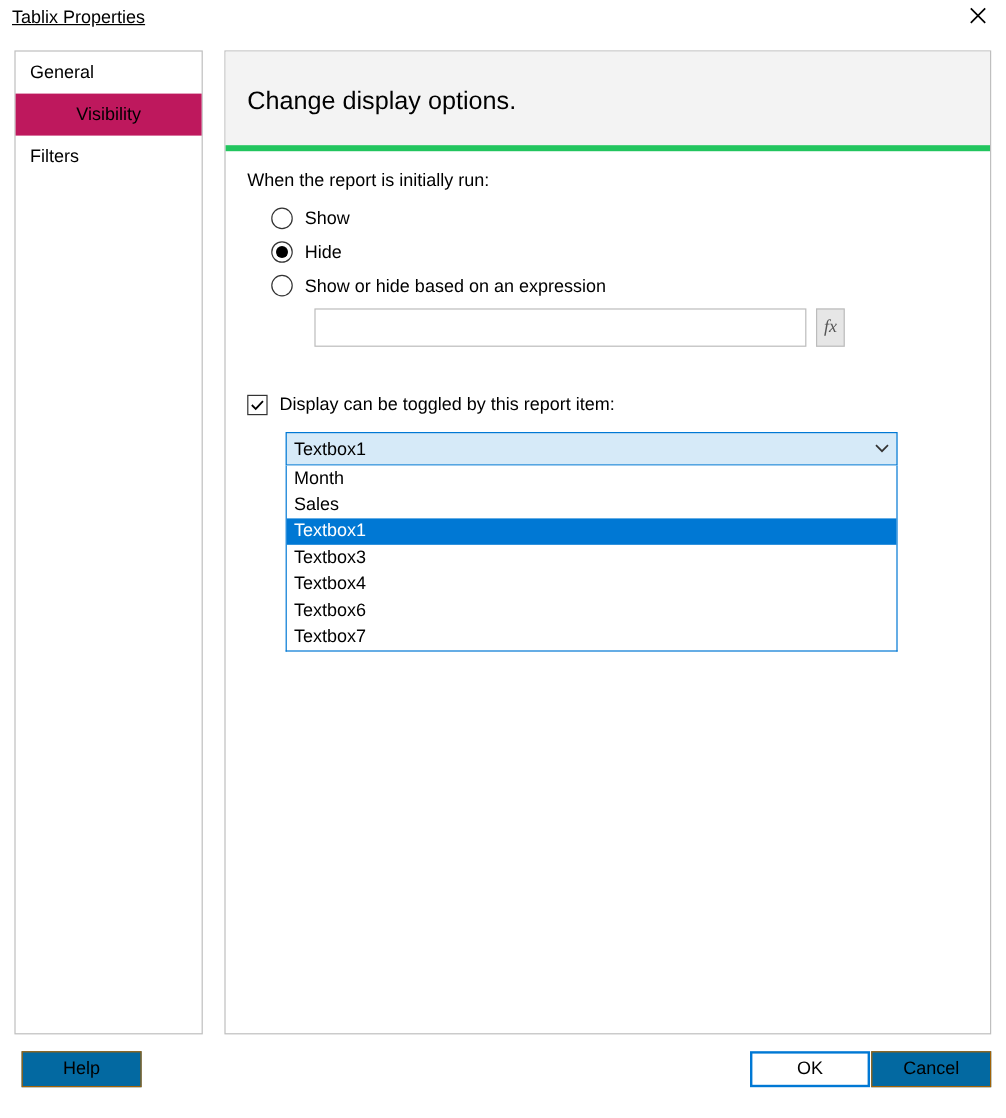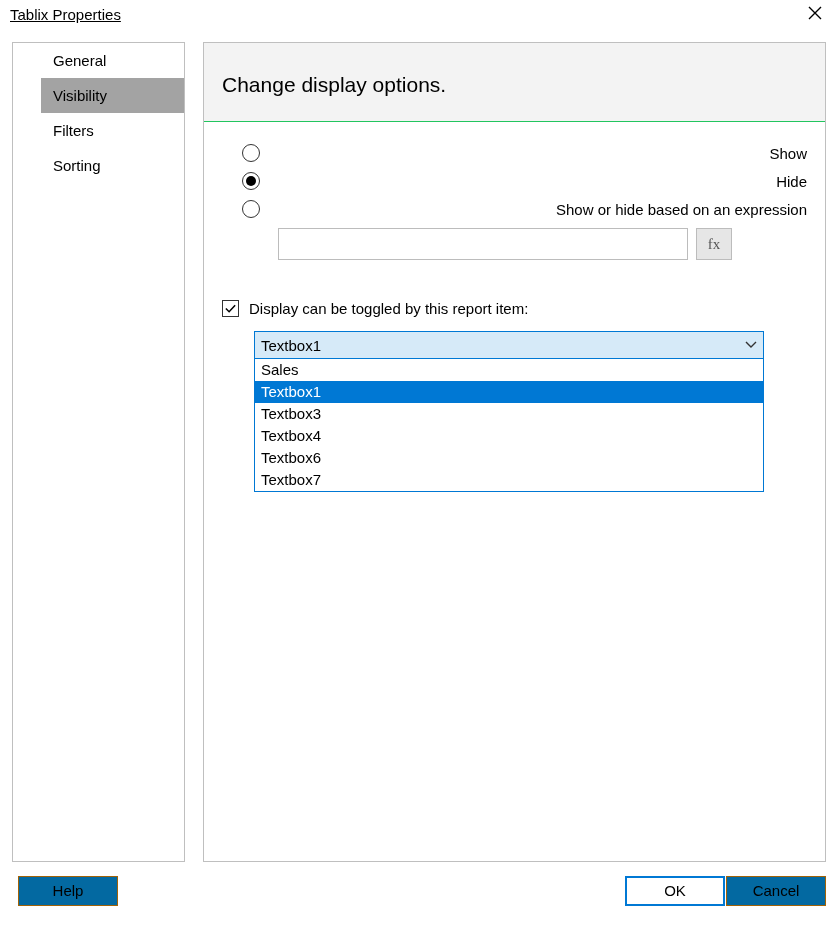--- a/index.html
+++ b/index.html
@@ -26,58 +26,57 @@
     width: 30px; text-align: center;
     cursor: default;
   }
   .content-row {
     display: flex;
     padding: 10px 12px 8px 12px;
     gap: 18px;
     height: 838px;
   }
   .sidebar {
-    width: 173px;
+    width: 157px;
     border: 1px solid #bfbfbf;
     background: #fff;
-    padding-left: 28px;
   }
   .sidebar-item {
     padding: 9px 12px;
     font-size: 15px;
     cursor: default;
   }
   .sidebar-item.selected {
-    background: #a3a3a3;
+    background: #be185d;
+    text-align: center;
   }
   .panel {
     flex: 1;
     border: 1px solid #bfbfbf;
     background: #fff;
     position: relative;
   }
   .panel-header {
     background: #f3f3f3;
     padding: 30px 18px 24px 18px;
     font-size: 21px;
-    border-bottom: 1px solid #22c55e;
+    border-bottom: 5px solid #22c55e;
   }
   .panel-body {
     padding: 16px 18px;
   }
   .section-label {
     font-size: 15px;
     margin-bottom: 14px;
   }
   .radio-row {
     display: flex;
     align-items: center;
-    gap: 22px;
+    gap: 10px;
     margin: 6px 0 10px 20px;
-    justify-content: space-between;
   }
   .radio-outer {
     width: 18px; height: 18px;
     border: 1.5px solid #333;
     border-radius: 50%;
     display: flex; align-items: center; justify-content: center;
     flex-shrink: 0;
   }
   .radio-inner {
     width: 10px; height: 10px;
@@ -87,24 +86,25 @@
   .expr-row {
     display:flex; align-items:center; gap:8px;
     margin: 6px 0 4px 56px;
   }
   .expr-input {
     width: 410px; height: 32px;
     border: 1px solid #bcbcbc;
     background: #fff;
   }
   .fx-btn {
-    width: 36px; height: 32px;
+    width: 24px; height: 32px;
     border: 1px solid #bcbcbc;
     background: #e6e6e6;
     display:flex; align-items:center; justify-content:center;
+    font-style: italic;
     font-family: "Times New Roman", serif;
     font-size: 15px;
     color: #555;
   }
   .check-row {
     display:flex; align-items:flex-start; gap:10px;
     margin: 40px 0 14px 0;
   }
   .checkbox {
     width: 17px; height: 17px;
@@ -185,30 +185,28 @@
   <div class="sidebar">
     <div class="sidebar-item">
       <span>General</span>
     </div>
     <div class="sidebar-item selected">
       <span>Visibility</span>
     </div>
     <div class="sidebar-item">
       <span>Filters</span>
     </div>
-    <div class="sidebar-item">
-      <span>Sorting</span>
-    </div>
   </div>
 
   <div class="panel">
     <div class="panel-header">Change display options.</div>
 
     <div class="panel-body">
 
+      <div class="section-label">When the report is initially run:</div>
 
       <div class="radio-row">
         <span class="radio-outer"></span>
         <span>Show</span>
       </div>
 
       <div class="radio-row">
         <span class="radio-outer">
             <span class="radio-inner"></span>
           </span>
@@ -239,20 +237,21 @@
       <div class="combo">
         <div class="combo-box">
           <span>Textbox1</span>
           <span class="combo-chevron">
             <svg width="12" height="8" viewBox="0 0 12 8">
                 <path d="M1 1 L6 6 L11 1" stroke="#333" stroke-width="1.4" fill="none"></path>
               </svg>
           </span>
         </div>
         <div class="combo-list">
+          <div class="combo-opt">Month</div>
           <div class="combo-opt">Sales</div>
           <div class="combo-opt highlight">Textbox1</div>
           <div class="combo-opt">Textbox3</div>
           <div class="combo-opt">Textbox4</div>
           <div class="combo-opt">Textbox6</div>
           <div class="combo-opt">Textbox7</div>
         </div>
       </div>
 
     </div>

